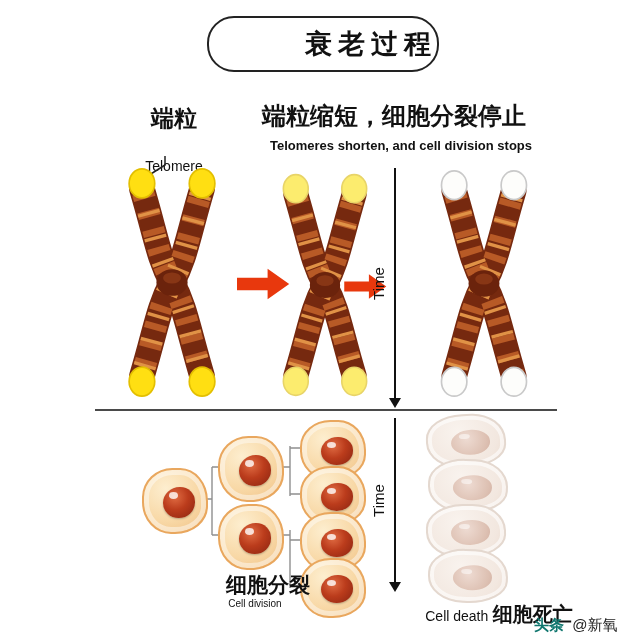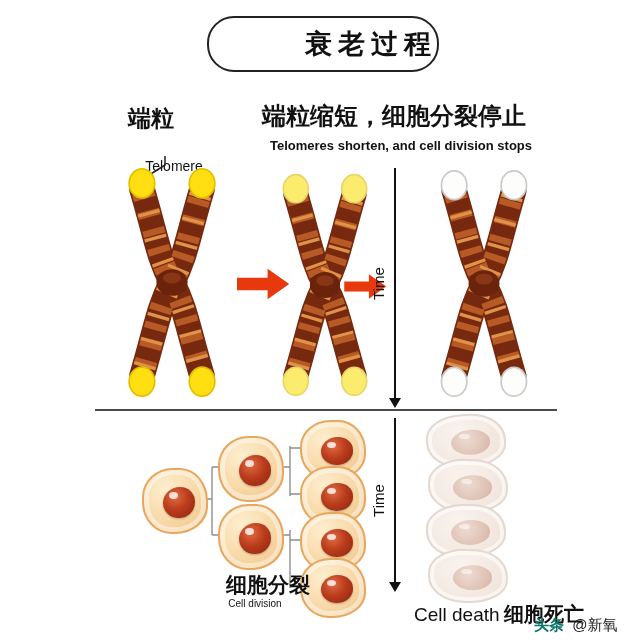--- a/index.html
+++ b/index.html
@@ -6,21 +6,21 @@
   .canvas{position:relative;width:640px;height:640px;background:#fff;overflow:hidden;
           font-family:"Liberation Sans",sans-serif;color:#111;}
   .abs{position:absolute;}
 
   
   .title-box{position:absolute;left:207px;top:16px;width:228px;height:52px;
              border:2px solid #222;border-radius:27px;display:flex;align-items:center;justify-content:flex-end;}
   .title-box span{font-family:"Liberation Serif",serif;font-size:27px;font-weight:bold;letter-spacing:6px;}
 
   
-  .telo-zh{position:absolute;left:128px;top:103px;width:92px;
+  .telo-zh{position:absolute;left:128px;top:103px;width:92px;text-align:center;
            font-family:"Liberation Serif",serif;font-size:23px;font-weight:bold;}
   .telo-en{position:absolute;left:128px;top:137px;width:92px;text-align:center;font-size:14px;margin-top:21px;}
   .head-zh{position:absolute;left:246px;top:100px;width:296px;text-align:center;
            font-family:"Liberation Serif",serif;font-size:24px;font-weight:bold;}
   .head-en{position:absolute;left:247px;top:138px;width:308px;text-align:center;
            font-size:13px;font-weight:bold;}
 
   
   .chromo{position:absolute;}
   .stage1{--telo:#ffdf12;--teloStroke:#e3bf00;}
@@ -49,21 +49,21 @@
   .cell.dead{border-color:#e4d8cf;background:radial-gradient(circle at 40% 32%, #f9f3ee 0%, #f2e7df 70%, #ead9cd 100%);
              box-shadow:inset 0 0 0 4px rgba(255,255,255,.6);}
   .cell.dead .nucleus{background:radial-gradient(circle at 40% 35%, #eedbd2 0%, #ddc0b2 70%, #d2b0a2 100%);
                       box-shadow:none;}
   .cell.dead .nucleus::after{background:rgba(255,255,255,.5);}
 
   .cd-zh{position:absolute;left:200px;top:571px;width:110px;text-align:right;
          font-family:Liberation Mono, monospace;font-size:21px;font-weight:bold;}
   .cd-en{position:absolute;left:200px;top:598px;width:110px;text-align:center;font-size:10px;}
   .death-label{position:absolute;left:410px;top:601px;width:178px;text-align:center;white-space:nowrap;}
-  .death-en{font-size:19px;}
+  .death-en{font-size:14px;}
   .death-zh{font-family:"Liberation Serif",serif;font-size:20px;font-weight:bold;}
 
   .watermark{position:absolute;left:534px;top:616px;font-size:15px;white-space:nowrap;}
   .wm-brand{color:#0f766e;font-weight:bold;}
   .wm-handle{color:#222;margin-left:4px;}
 </style>
 </head>
 <body>
 
 <div class="canvas">

